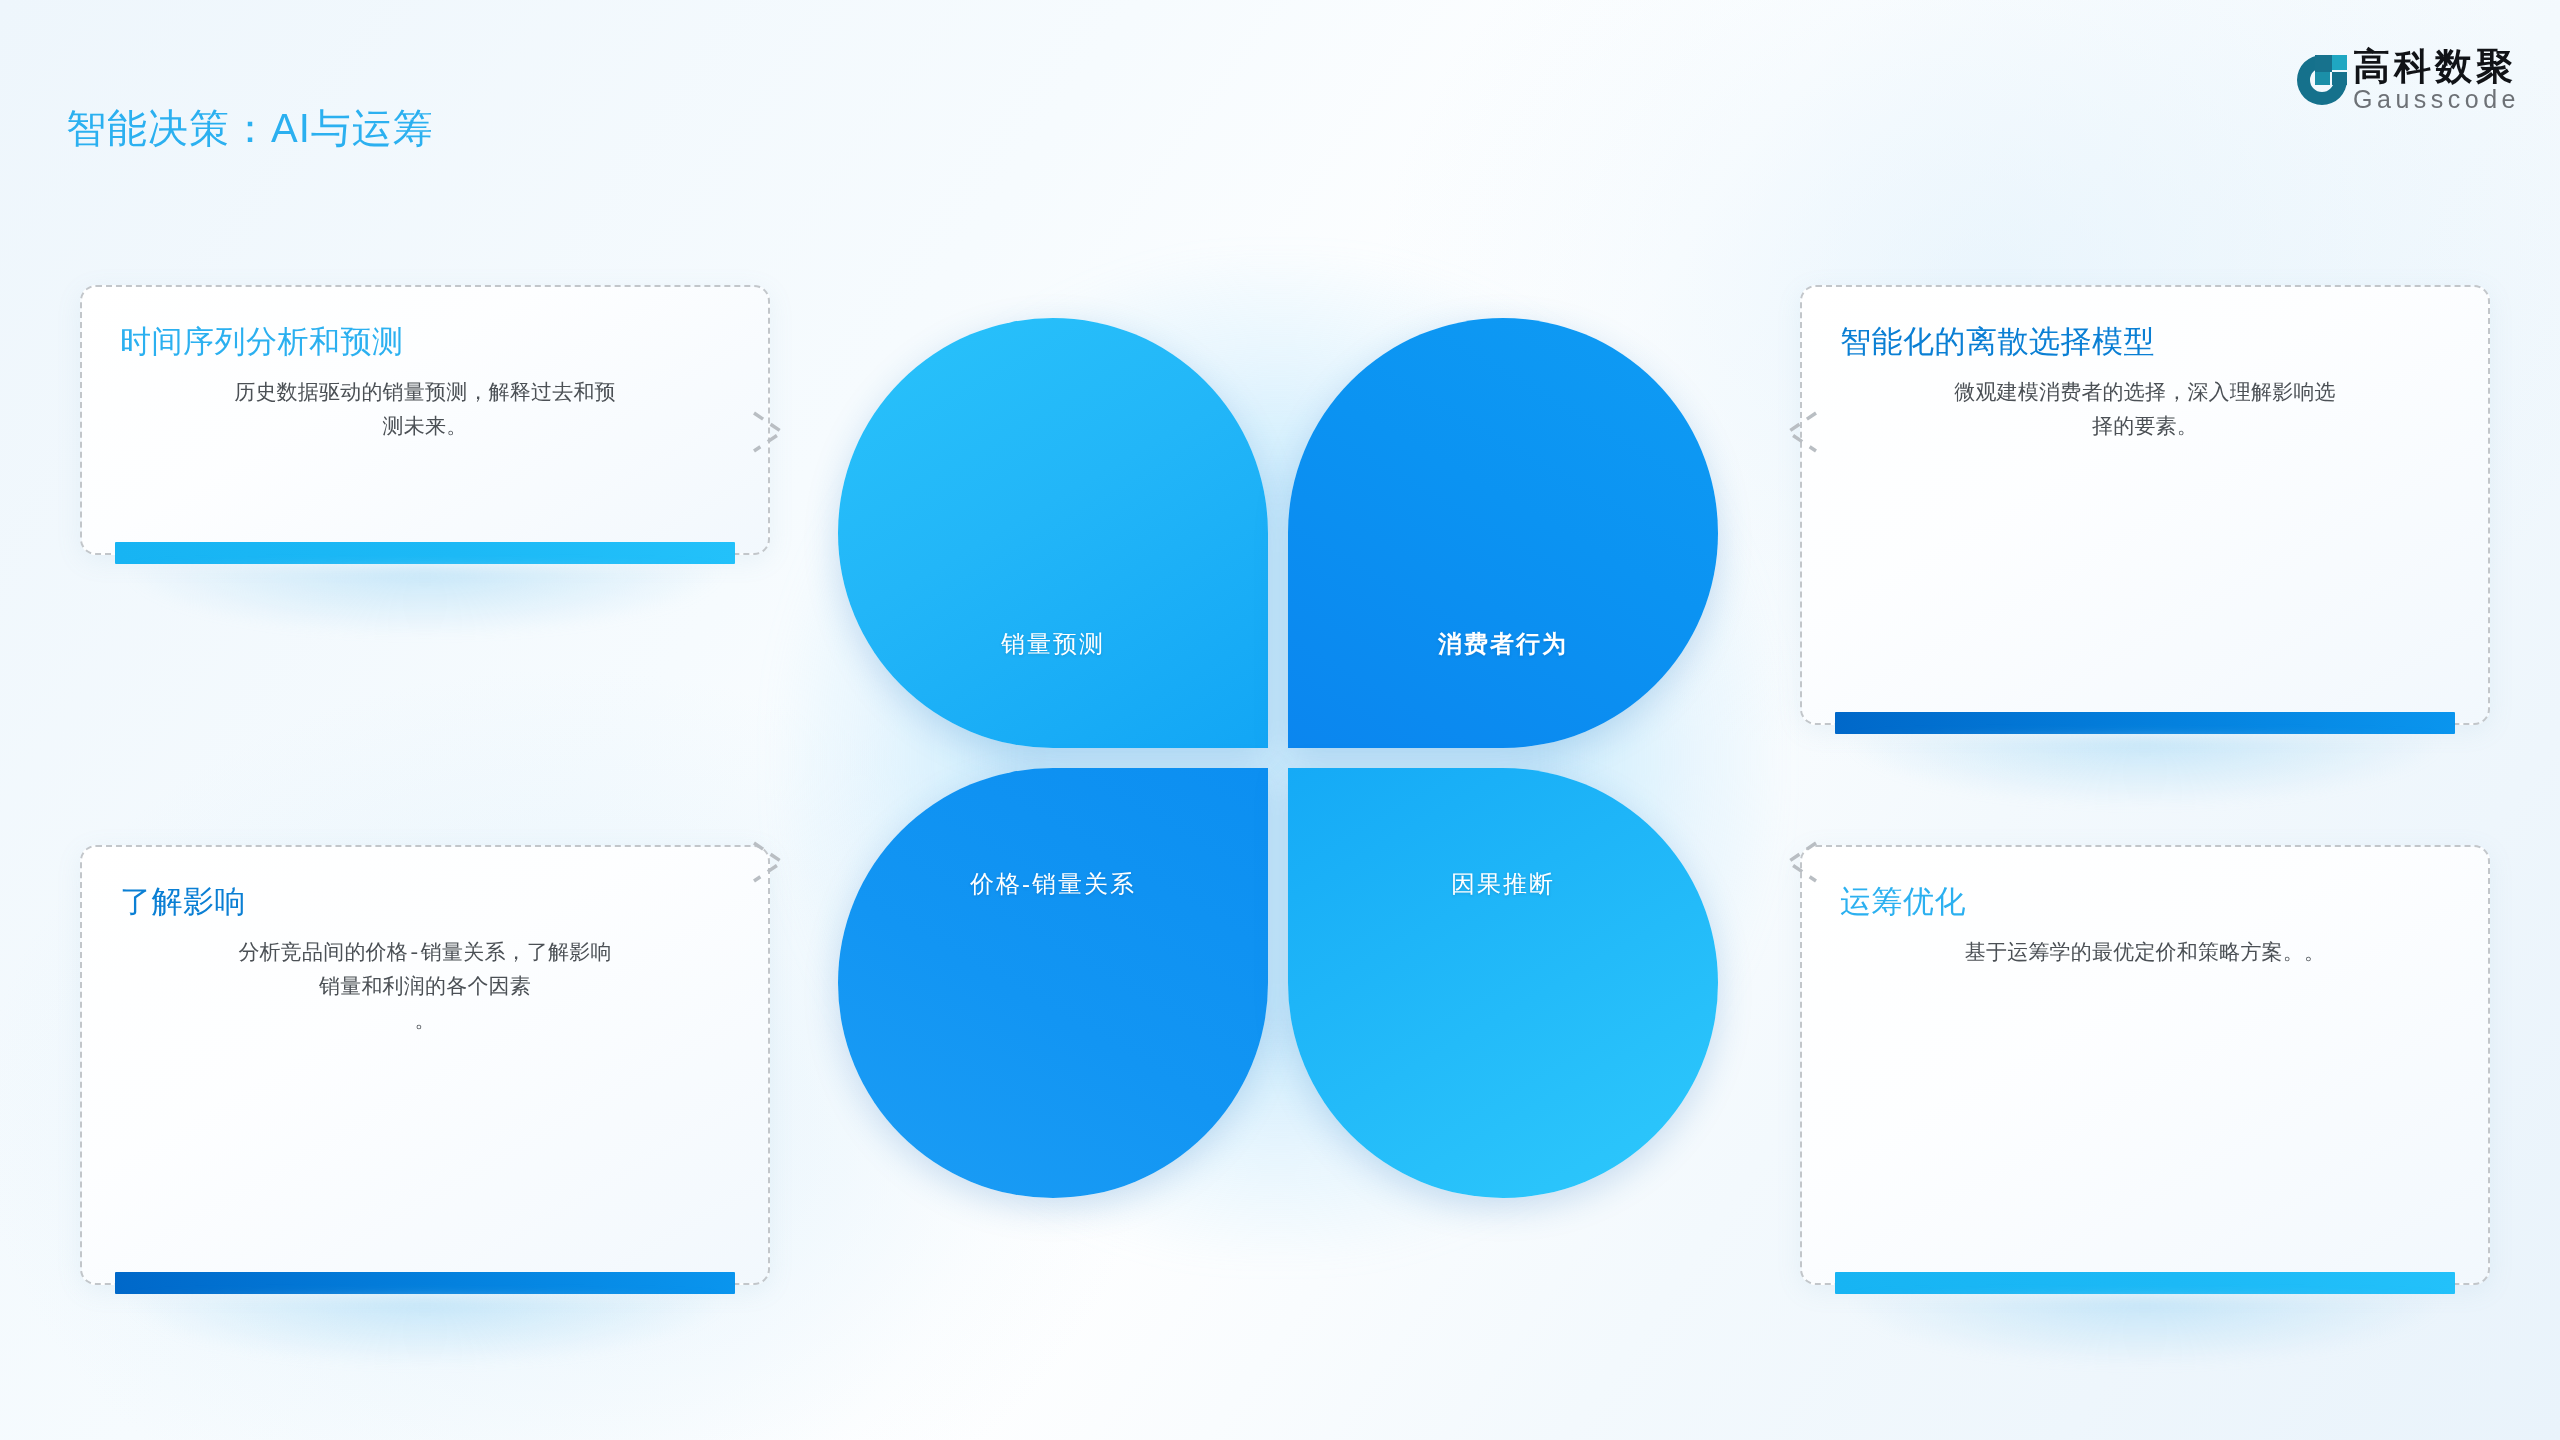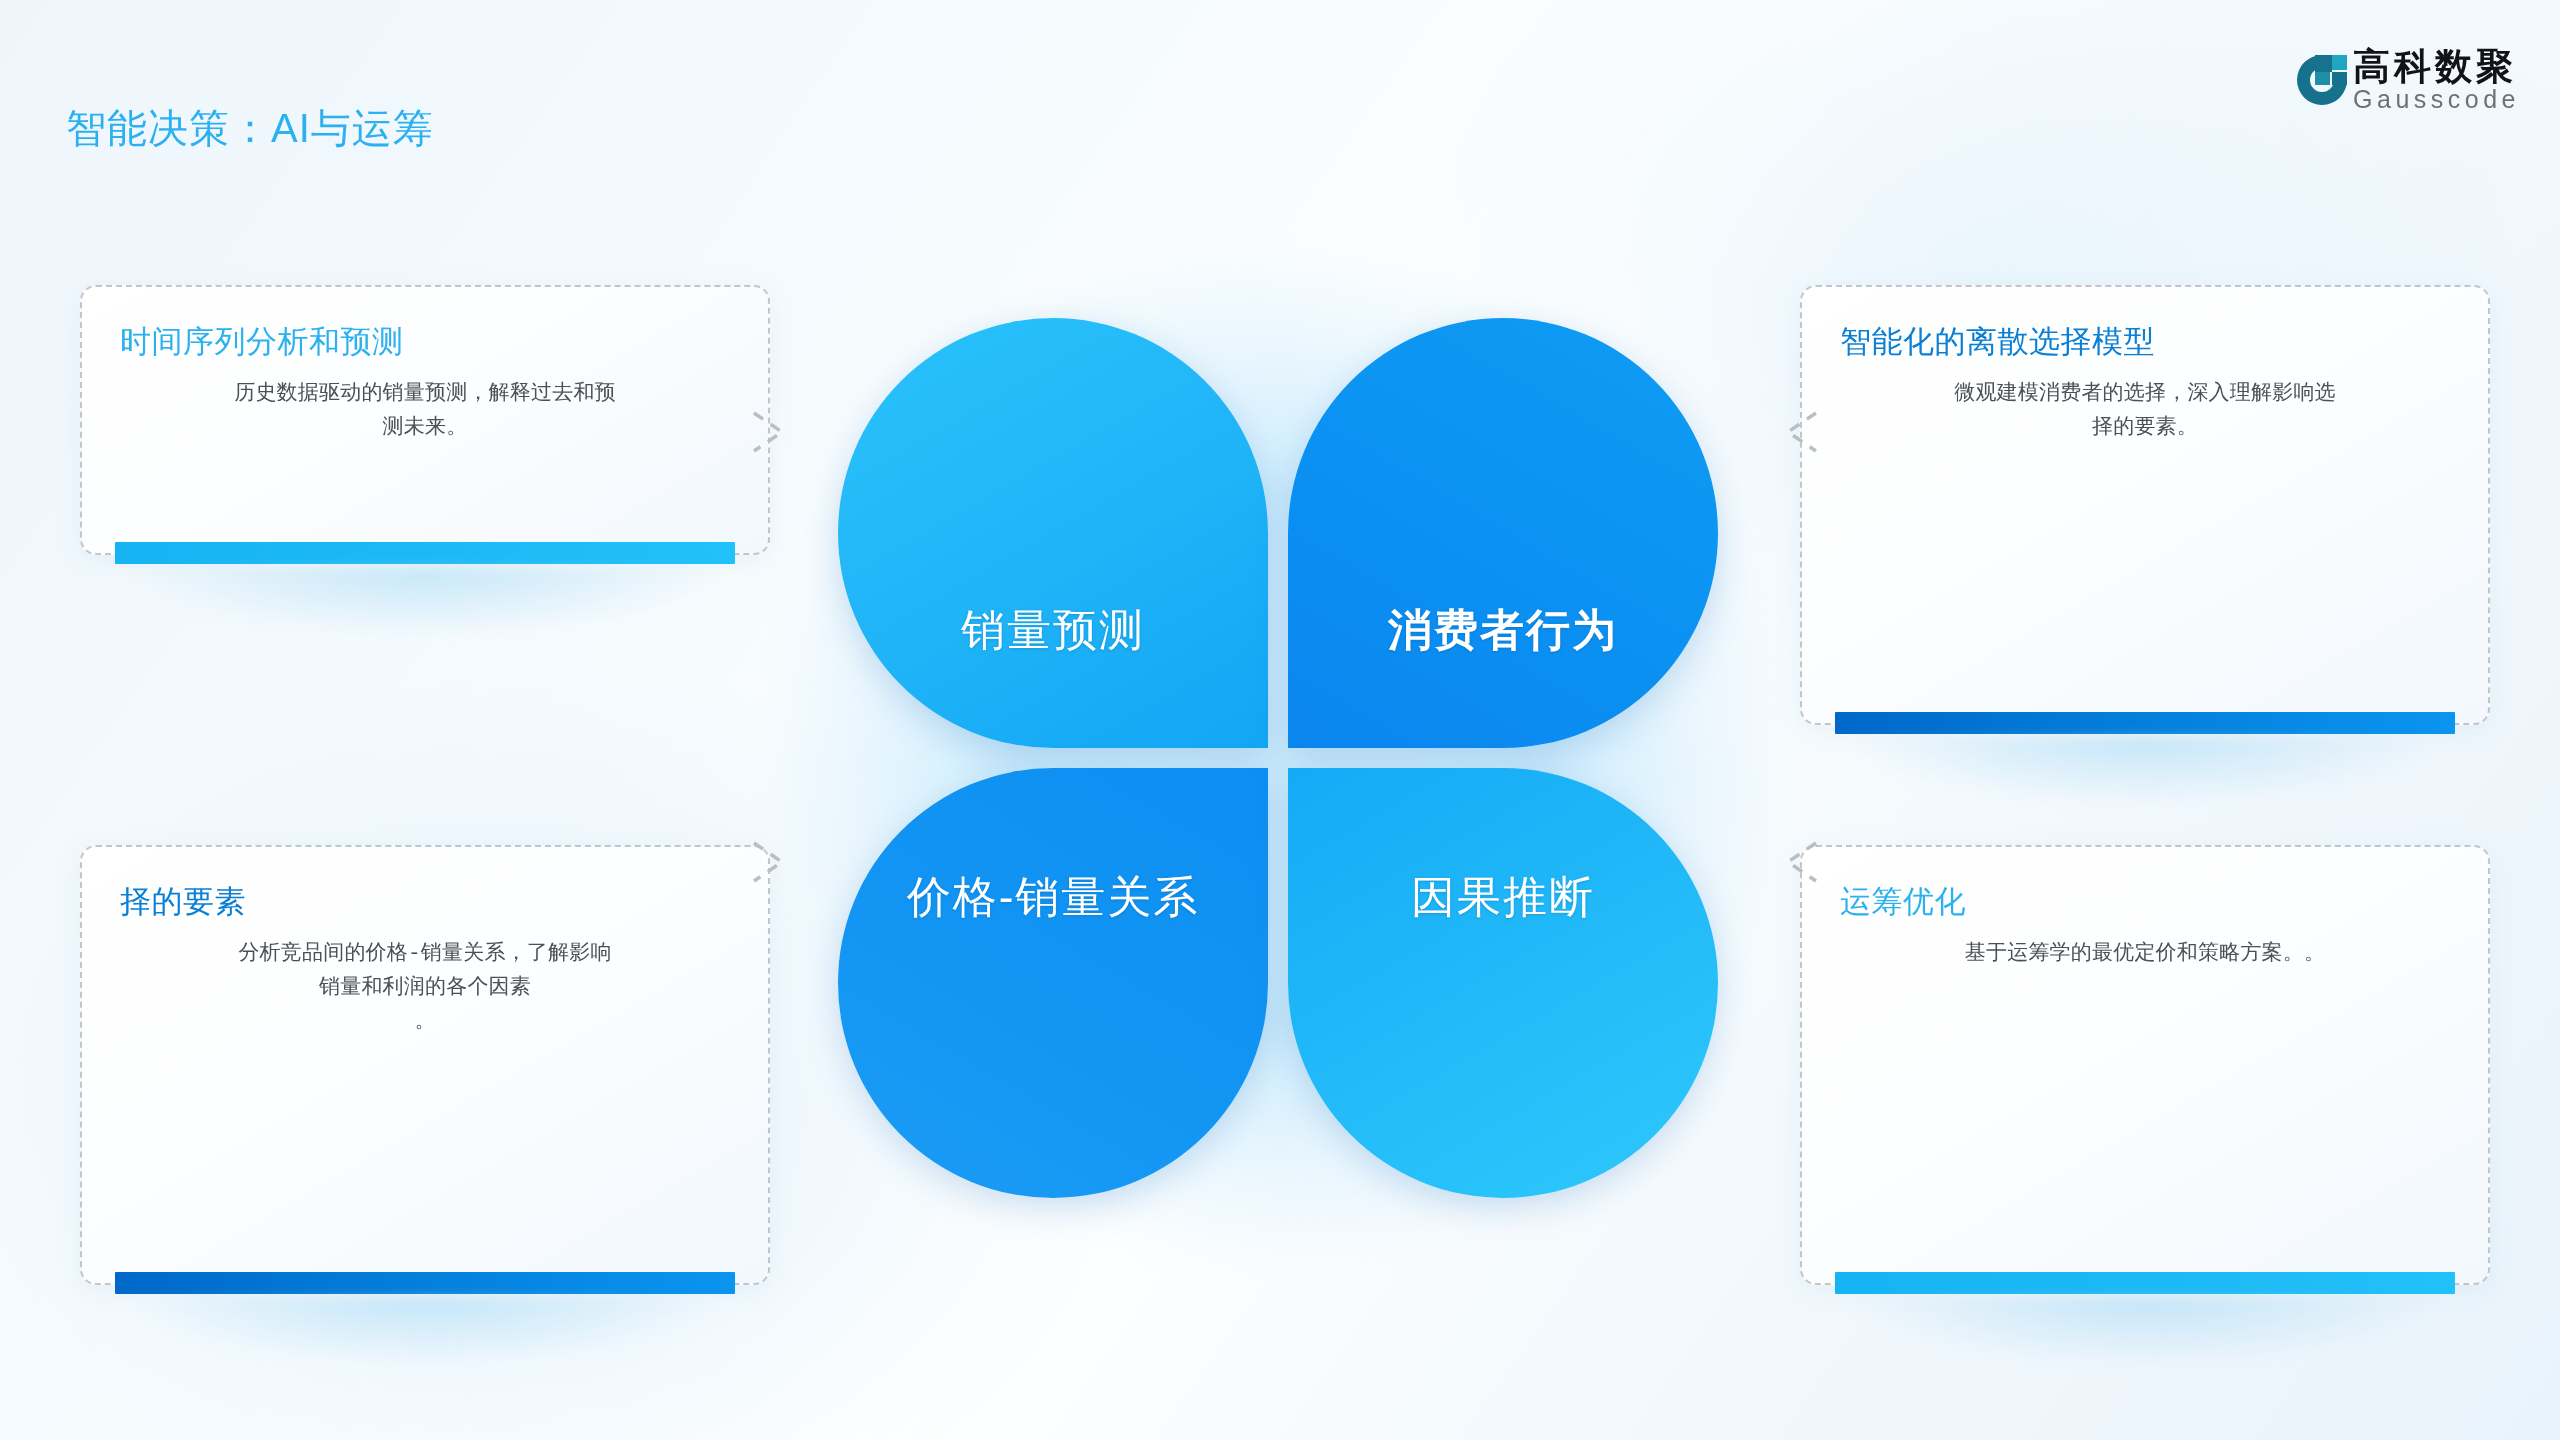--- a/index.html
+++ b/index.html
@@ -80,21 +80,21 @@
   
   .clover {
     position:absolute; left:838px; top:318px; width:880px; height:880px;
   }
   .petal {
     position:absolute; width:430px; height:430px;
     box-shadow: 0 10px 34px rgba(40,120,190,0.22);
   }
   .petal .label {
     position:absolute; left:0; right:0;
-    color:#ffffff; font-size:44px; letter-spacing:2px;
+    color:#ffffff; font-size:24px; letter-spacing:2px;
     text-align:center; white-space:nowrap; font-weight:400;
     text-shadow:0 1px 3px rgba(0,60,110,0.22);
   }
   #petal-tl {
     left:0; top:0;
     border-radius:215px 215px 0 215px;
     background:linear-gradient(150deg,#29c3fb 0%,#22b6f8 45%,#12a6f5 100%);
   }
   #petal-tl .label { bottom:88px; }
   #petal-tr {
@@ -176,21 +176,21 @@
   <div class="bar-glow"></div>
   <div class="chev" style="right:-26px; top:116px;">
     <svg viewBox="0 0 46 58">
         <polyline points="6,10 34,29 6,48" fill="none" stroke="#b9bec3" stroke-width="3.5" stroke-dasharray="11 9" stroke-linecap="butt"></polyline>
       </svg>
   </div>
 </div>
 
 <div class="card" id="card-bl">
   <div class="card-inner">
-    <div class="card-title" style="color:#0a7fd4">择的要素</div>
+    <div class="card-title" style="color:#0a7fd4">了解影响</div>
     <div class="card-desc">分析竞品间的价格-销量关系，了解影响
 销量和利润的各个因素
 。</div>
   </div>
   <div class="card-bar bar-blue"></div>
   <div class="bar-glow"></div>
   <div class="chev" style="right:-26px; top:-14px;">
     <svg viewBox="0 0 46 58">
         <polyline points="6,10 34,29 6,48" fill="none" stroke="#b9bec3" stroke-width="3.5" stroke-dasharray="11 9" stroke-linecap="butt"></polyline>
       </svg>

